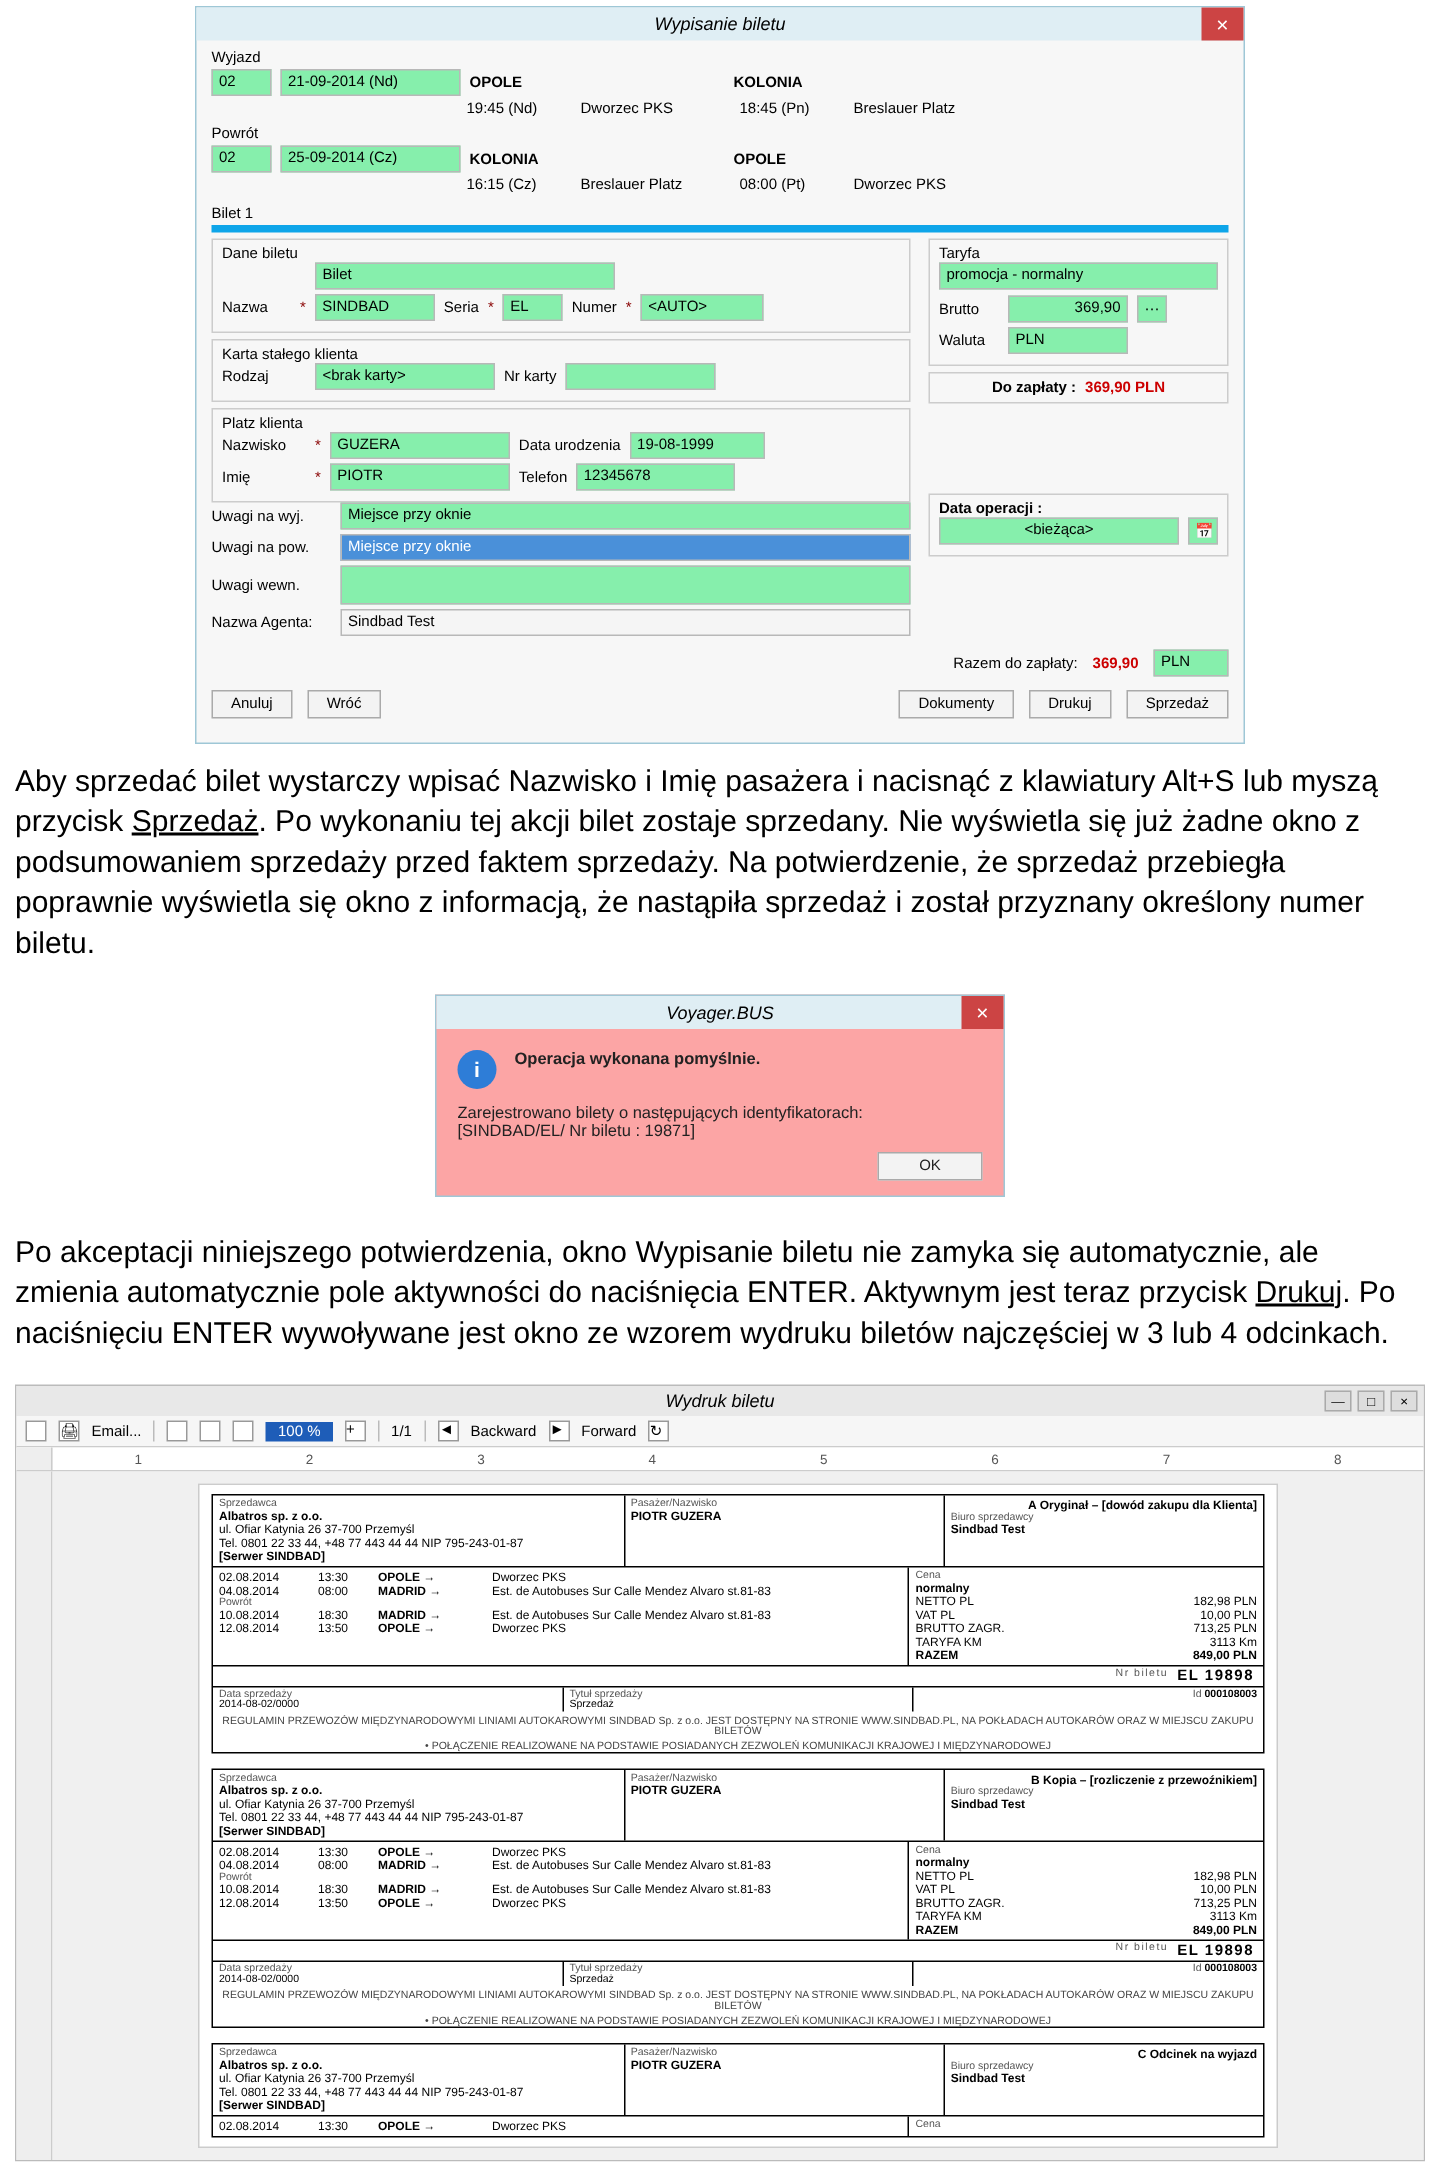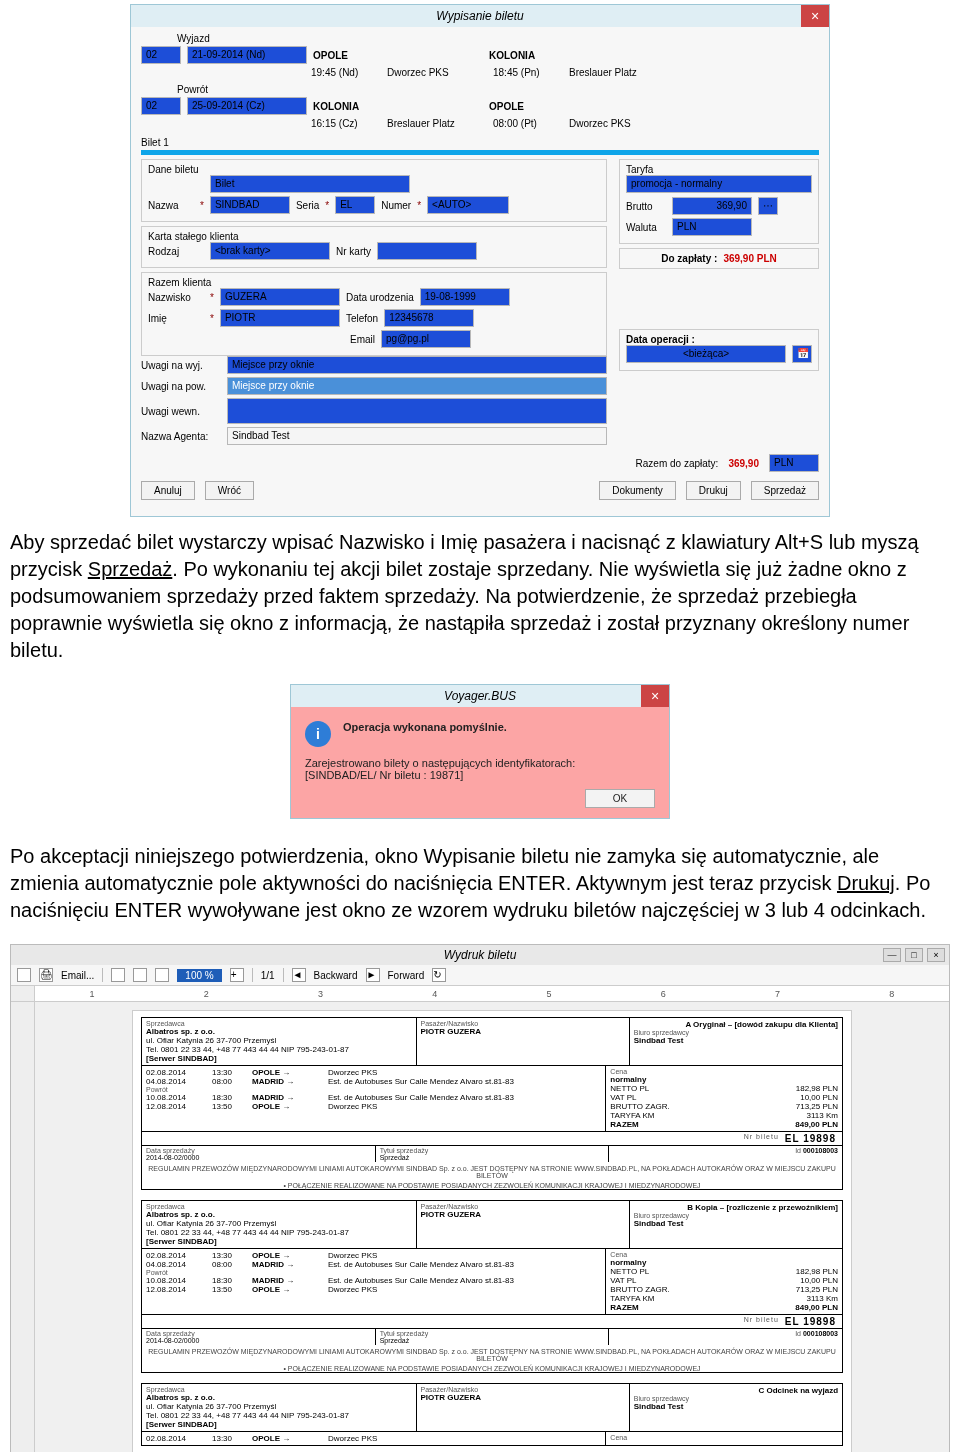--- a/index.html
+++ b/index.html
@@ -31,25 +31,25 @@
   }
   .titlebar .close {
     position: absolute; right: 0; top: 0;
     width: 28px; height: 22px;
     background: #c44; color: #fff;
     display: flex; align-items: center; justify-content: center;
     font-style: normal; font-size: 14px;
   }
   .body1 { padding: 6px 10px 10px; }
   .sec { margin-bottom: 6px; }
-  .sec-title { font-size: 10px; margin-bottom: 2px; margin-left: 36px; }
+  .sec-title { font-size: 10px; margin-bottom: 2px; }
   .row { display: flex; align-items: center; gap: 6px; margin-bottom: 3px; }
   .inp {
     border: 1px solid #b8b8b8;
-    background: #1d4ed8;
+    background: #86efac;
     padding: 2px 4px;
     height: 18px;
     font-size: 10px;
   }
   .ro { background: #f5f5f5; }
   .lbl { font-size: 10px; }
   .star { color: #800; }
   .grp {
     border: 1px solid #ccc;
     padding: 4px 6px;
@@ -212,39 +212,34 @@
           <div class="lbl">Karta stałego klienta</div>
           <div class="row">
             <span class="lbl" style="width:56px">Rodzaj</span>
             <div class="inp" style="width:120px">&lt;brak karty&gt;</div>
             <span class="lbl">Nr karty</span>
             <div class="inp" style="width:100px"></div>
           </div>
         </div>
 
         <div class="grp">
-          <div class="lbl">Razem klienta</div>
+          <div class="lbl">Platz klienta</div>
           <div class="row">
             <span class="lbl" style="width:56px">Nazwisko</span>
             <span class="star">*</span>
             <div class="inp" style="width:120px">GUZERA</div>
             <span class="lbl">Data urodzenia</span>
             <div class="inp" style="width:90px">19-08-1999</div>
           </div>
           <div class="row">
             <span class="lbl" style="width:56px">Imię</span>
             <span class="star">*</span>
             <div class="inp" style="width:120px">PIOTR</div>
             <span class="lbl">Telefon</span>
-            <div class="inp" style="width:90px">12345678</div>
-          </div>
-          <div class="row">
-            <span style="width:196px"></span>
-            <span class="lbl">Email</span>
-            <div class="inp" style="width:90px">pg@pg.pl</div>
+            <div class="inp" style="width:106px">12345678</div>
           </div>
         </div>
 
         <div class="row">
           <span class="lbl" style="width:80px">Uwagi na wyj.</span>
           <div class="inp" style="flex:1">Miejsce przy oknie</div>
         </div>
         <div class="row">
           <span class="lbl" style="width:80px">Uwagi na pow.</span>
           <div class="inp" style="flex:1;background:#4a90d9;color:#fff">Miejsce przy oknie</div>

